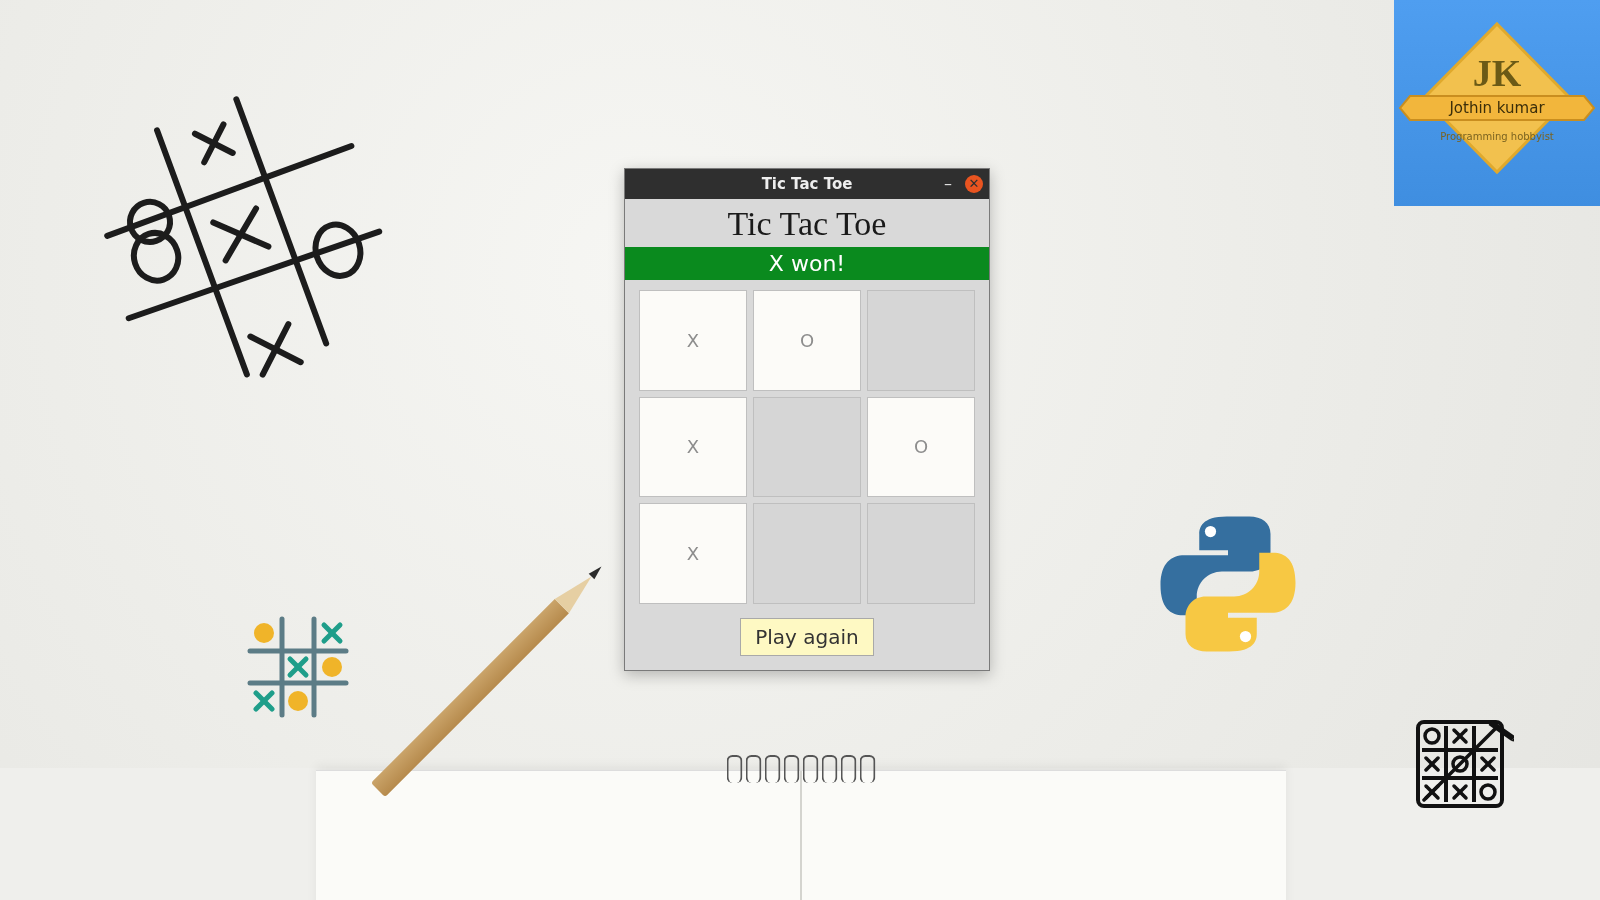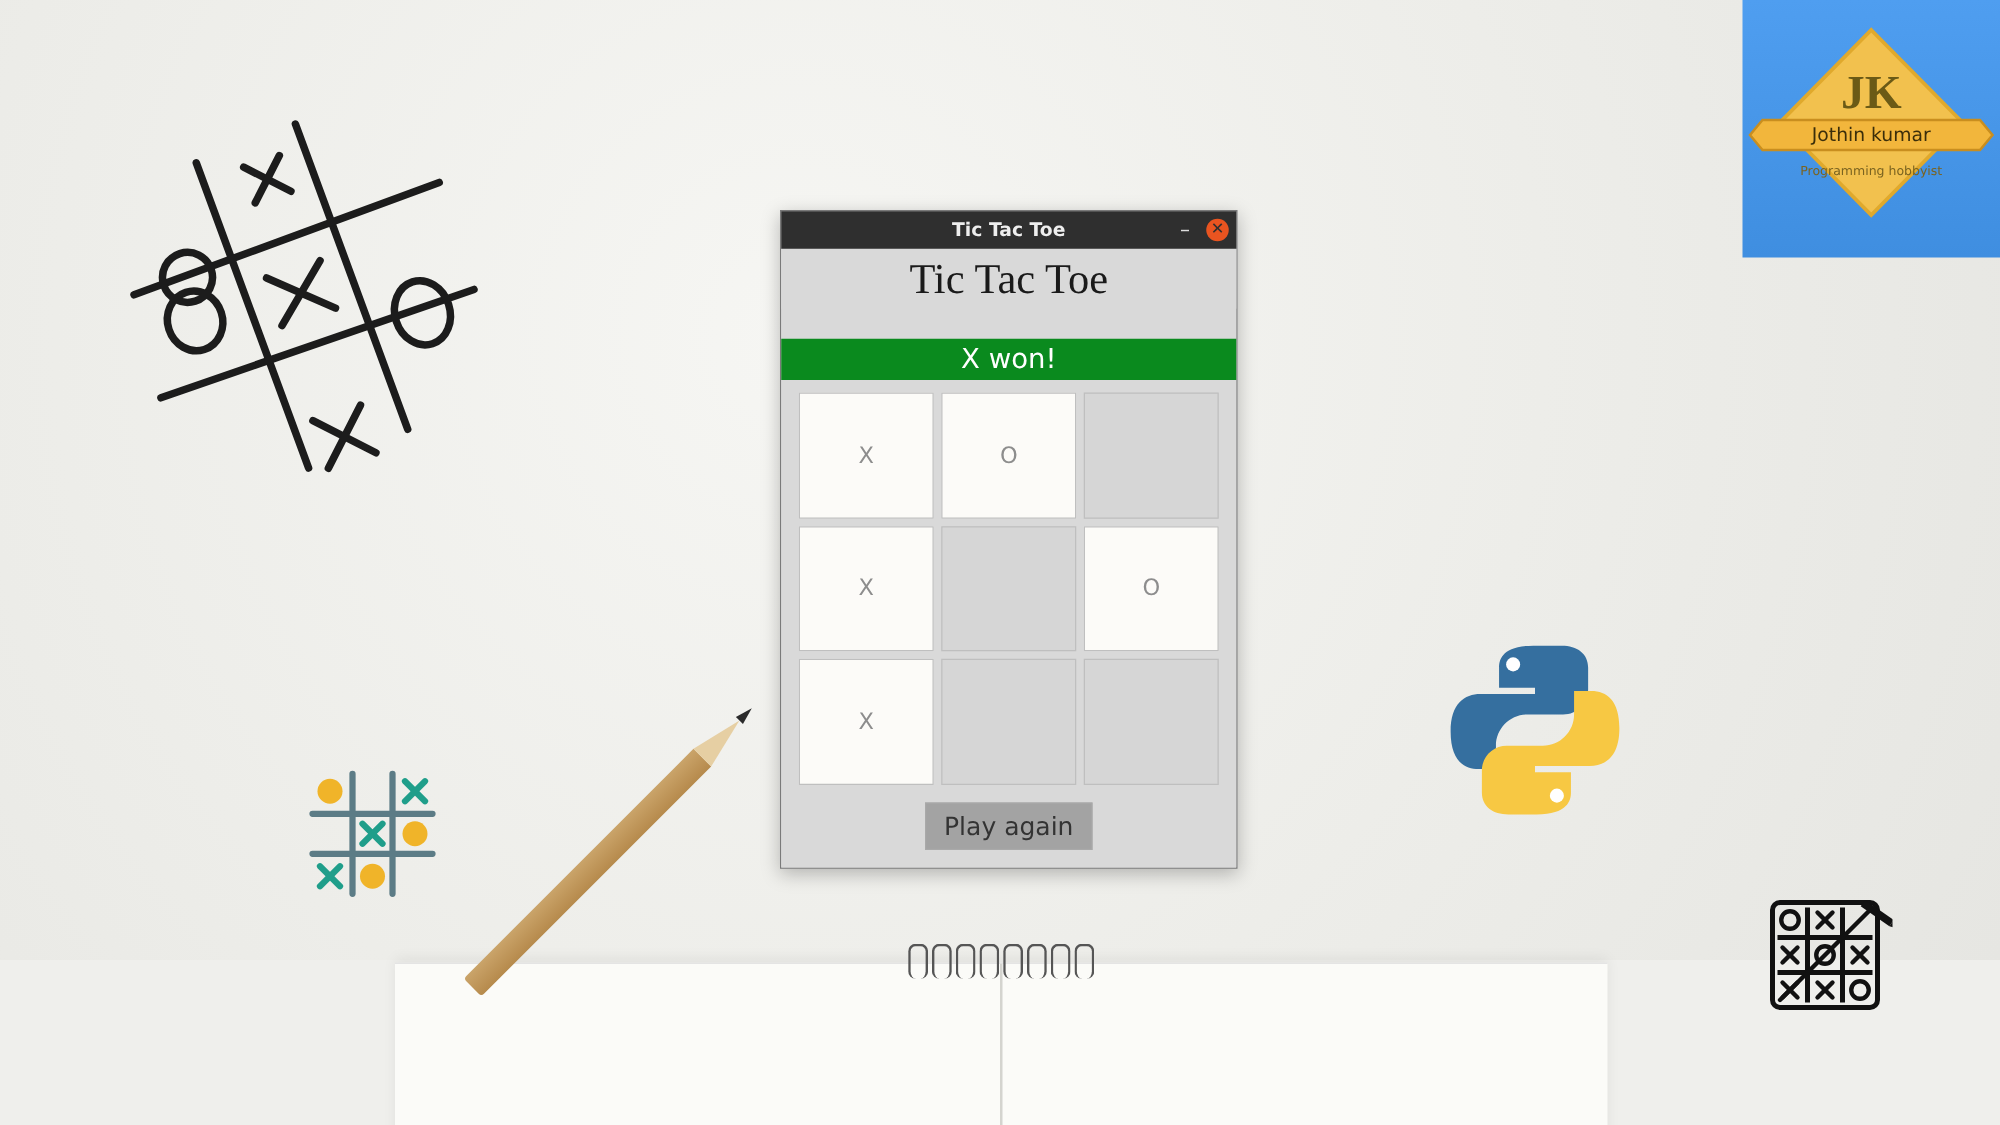--- a/index.html
+++ b/index.html
@@ -79,21 +79,20 @@
     text-align: center;
     padding: 6px 0 4px;
   }
   .status-bar {
     background: #0a8a1e;
     color: #fff;
     text-align: center;
     font-size: 22px;
     padding: 4px 0;
     font-family: "DejaVu Sans", sans-serif;
-    margin-top: 24px;
   }
   .board {
     display: grid;
     grid-template-columns: repeat(3, 1fr);
     grid-template-rows: repeat(3, 1fr);
     gap: 6px;
     width: 336px;
     height: 314px;
     margin: 10px auto 8px;
   }
@@ -111,21 +110,21 @@
   .cell.filled {
     background: #fcfbf8;
     cursor: default;
   }
   .play-again-wrap {
     display: flex;
     justify-content: center;
     padding: 6px 0 10px;
   }
   .play-again {
-    background: #a3a3a3;
+    background: #fef9c3;
     border: 1px solid #a9a9a9;
     padding: 6px 14px;
     font-size: 20px;
     color: #333;
     font-family: "DejaVu Sans", sans-serif;
     cursor: pointer;
   }
 
   
   .jk-badge {

